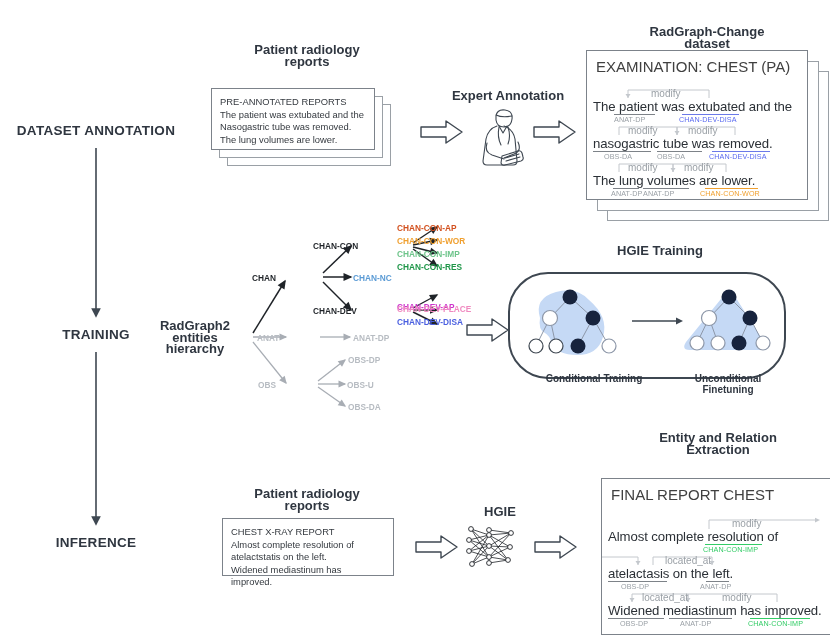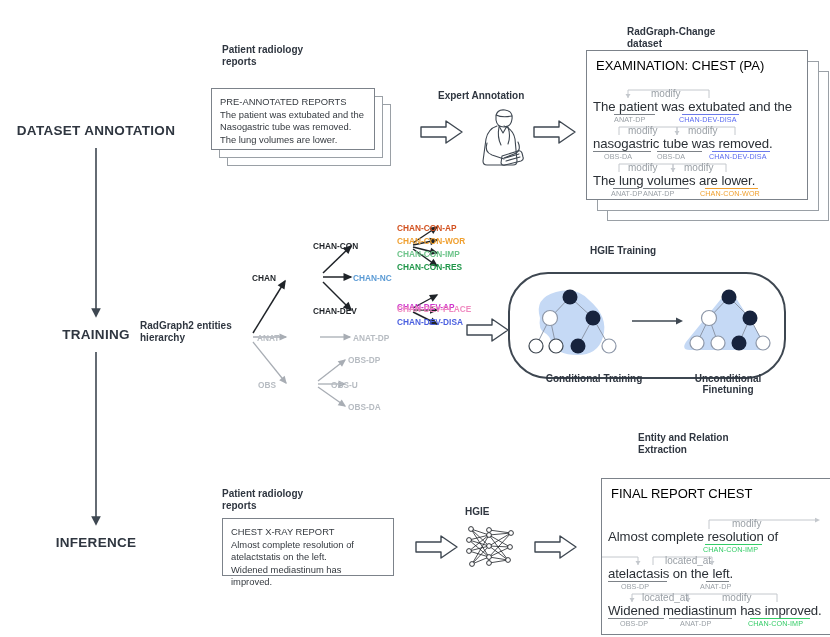--- a/index.html
+++ b/index.html
@@ -20,24 +20,24 @@
     font-size: 13.5px;
     font-weight: bold;
     letter-spacing: .3px;
     color: #2f3640;
     text-align: center;
     white-space: nowrap;
   }
 
   
   .caption {
-    font-size: 10px;
+    font-size: 13px;
     font-weight: bold;
     color: #2f3640;
-    text-align: left;
+    text-align: center;
     line-height: 11.5px;
     white-space: pre-line;
   }
 
   
   .card-stack { position: absolute; }
   .card-shadow {
     position: absolute;
     background: #ffffff;
     border: 1px solid #9aa0a6;
@@ -53,22 +53,22 @@
   .report-text {
     font-size: 9.4px;
     line-height: 12.6px;
     color: #34393f;
     padding: 7px 8px 0 8px;
     white-space: pre-line;
   }
 
   
   .panel-title {
-    font-size: 13px;
-    color: #000000;
+    font-size: 15px;
+    color: #404040;
     white-space: nowrap;
   }
   .sent {
     font-size: 13.2px;
     color: #2b3036;
     white-space: nowrap;
     letter-spacing: -0.1px;
   }
   .ent-label {
     font-size: 7.2px;
@@ -261,21 +261,21 @@
 </svg>
 
 <div class="abs node" style="left:252px; top:273px;">CHAN</div>
 <div class="abs node" style="left:313px; top:241px;">CHAN-CON</div>
 <div class="abs node" style="left:353px; top:273px; color:#5b9bd5;">CHAN-NC</div>
 <div class="abs node" style="left:313px; top:306px;">CHAN-DEV</div>
 <div class="abs node dim" style="left:257px; top:333px;">ANAT</div>
 <div class="abs node dim" style="left:353px; top:333px;">ANAT-DP</div>
 <div class="abs node dim" style="left:258px; top:380px;">OBS</div>
 <div class="abs node dim" style="left:348px; top:355px;">OBS-DP</div>
-<div class="abs node dim" style="left:331px; top:380px;">OBS-U</div>
+<div class="abs node dim" style="left:347px; top:380px;">OBS-U</div>
 <div class="abs node dim" style="left:348px; top:402px;">OBS-DA</div>
 
 <div class="abs node leaf" style="left:397px; top:223px; color:#d2501e;">CHAN-CON-AP</div>
 <div class="abs node leaf" style="left:397px; top:236px; color:#f0a030;">CHAN-CON-WOR</div>
 <div class="abs node leaf" style="left:397px; top:249px; color:#6dc48a;">CHAN-CON-IMP</div>
 <div class="abs node leaf" style="left:397px; top:262px; color:#1e9648;">CHAN-CON-RES</div>
 
 <div class="abs node leaf" style="left:397px; top:302px; color:#cc33cc;">CHAN-DEV-AP</div>
 <div class="abs node leaf" style="left:397px; top:304px; color:#f08ac0;">CHAN-DEV-PLACE</div>
 <div class="abs node leaf" style="left:397px; top:317px; color:#4a5fe0;">CHAN-DEV-DISA</div>

